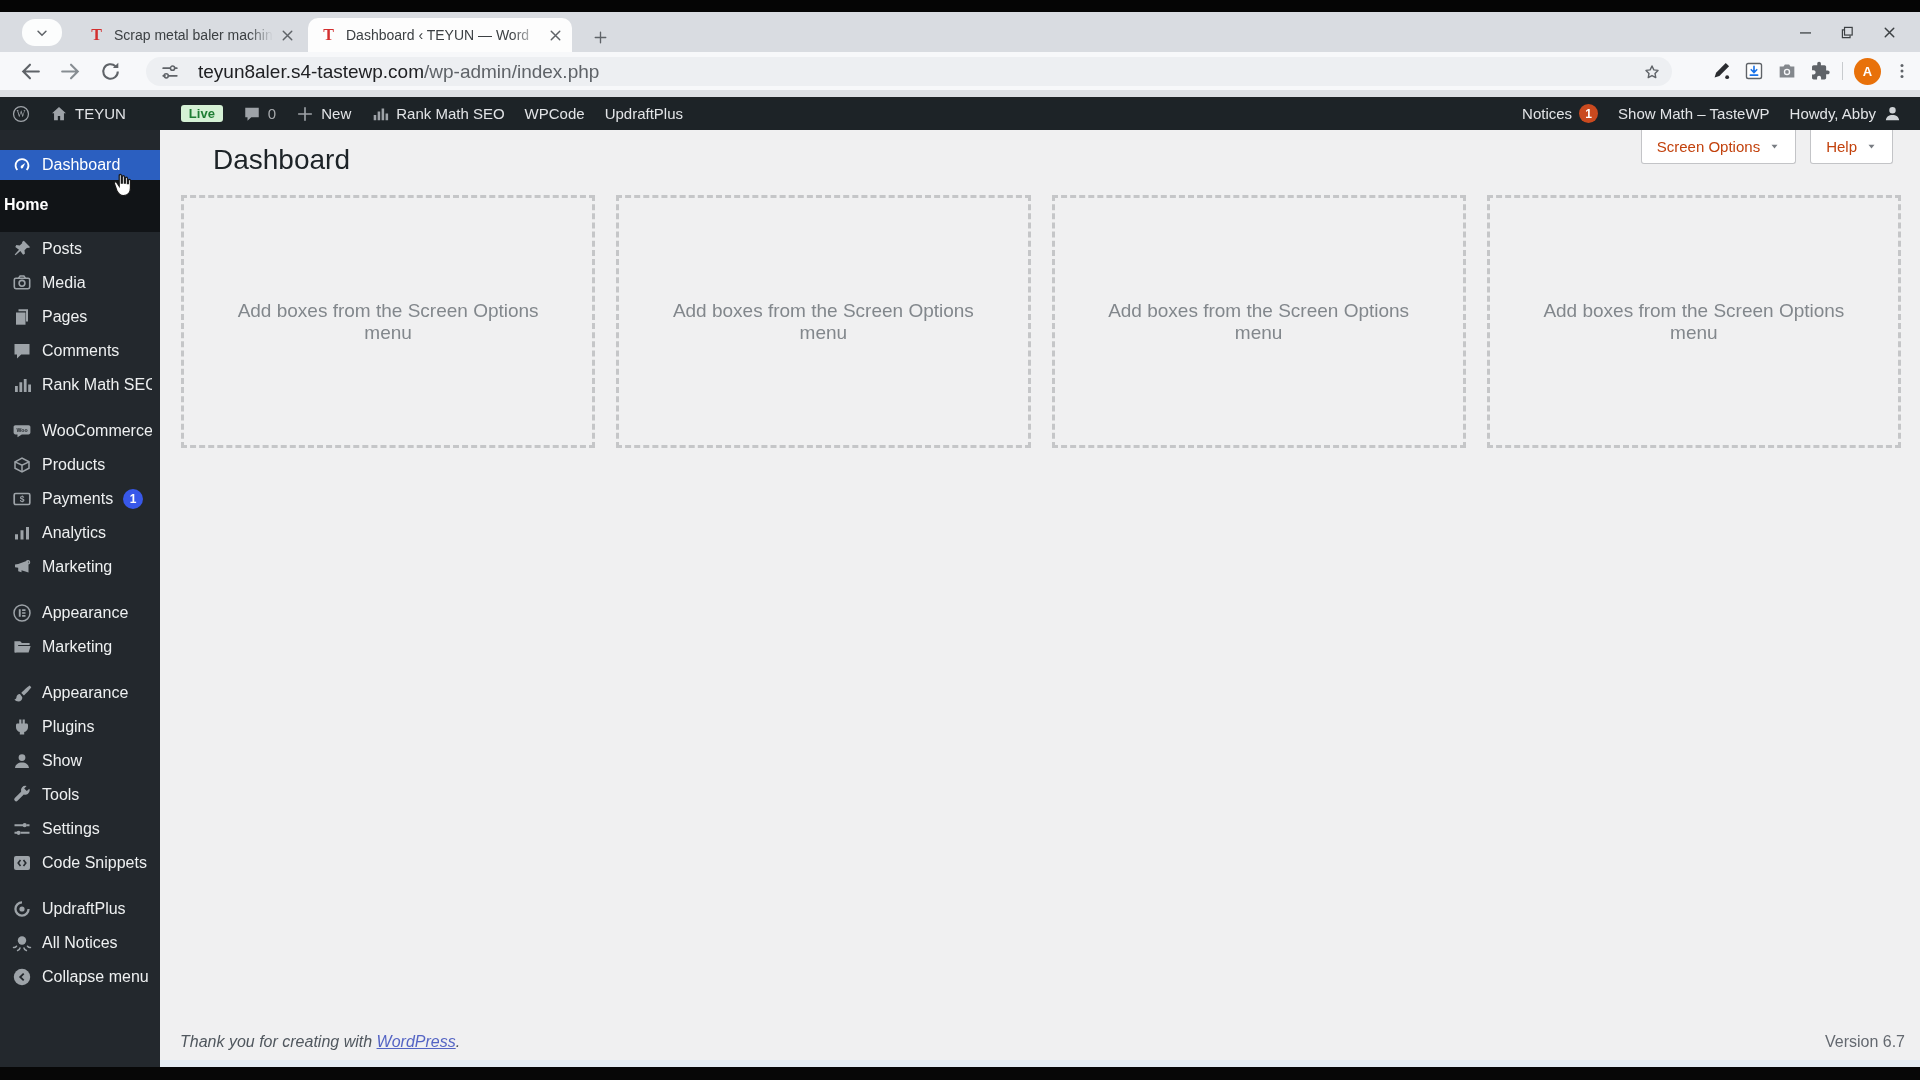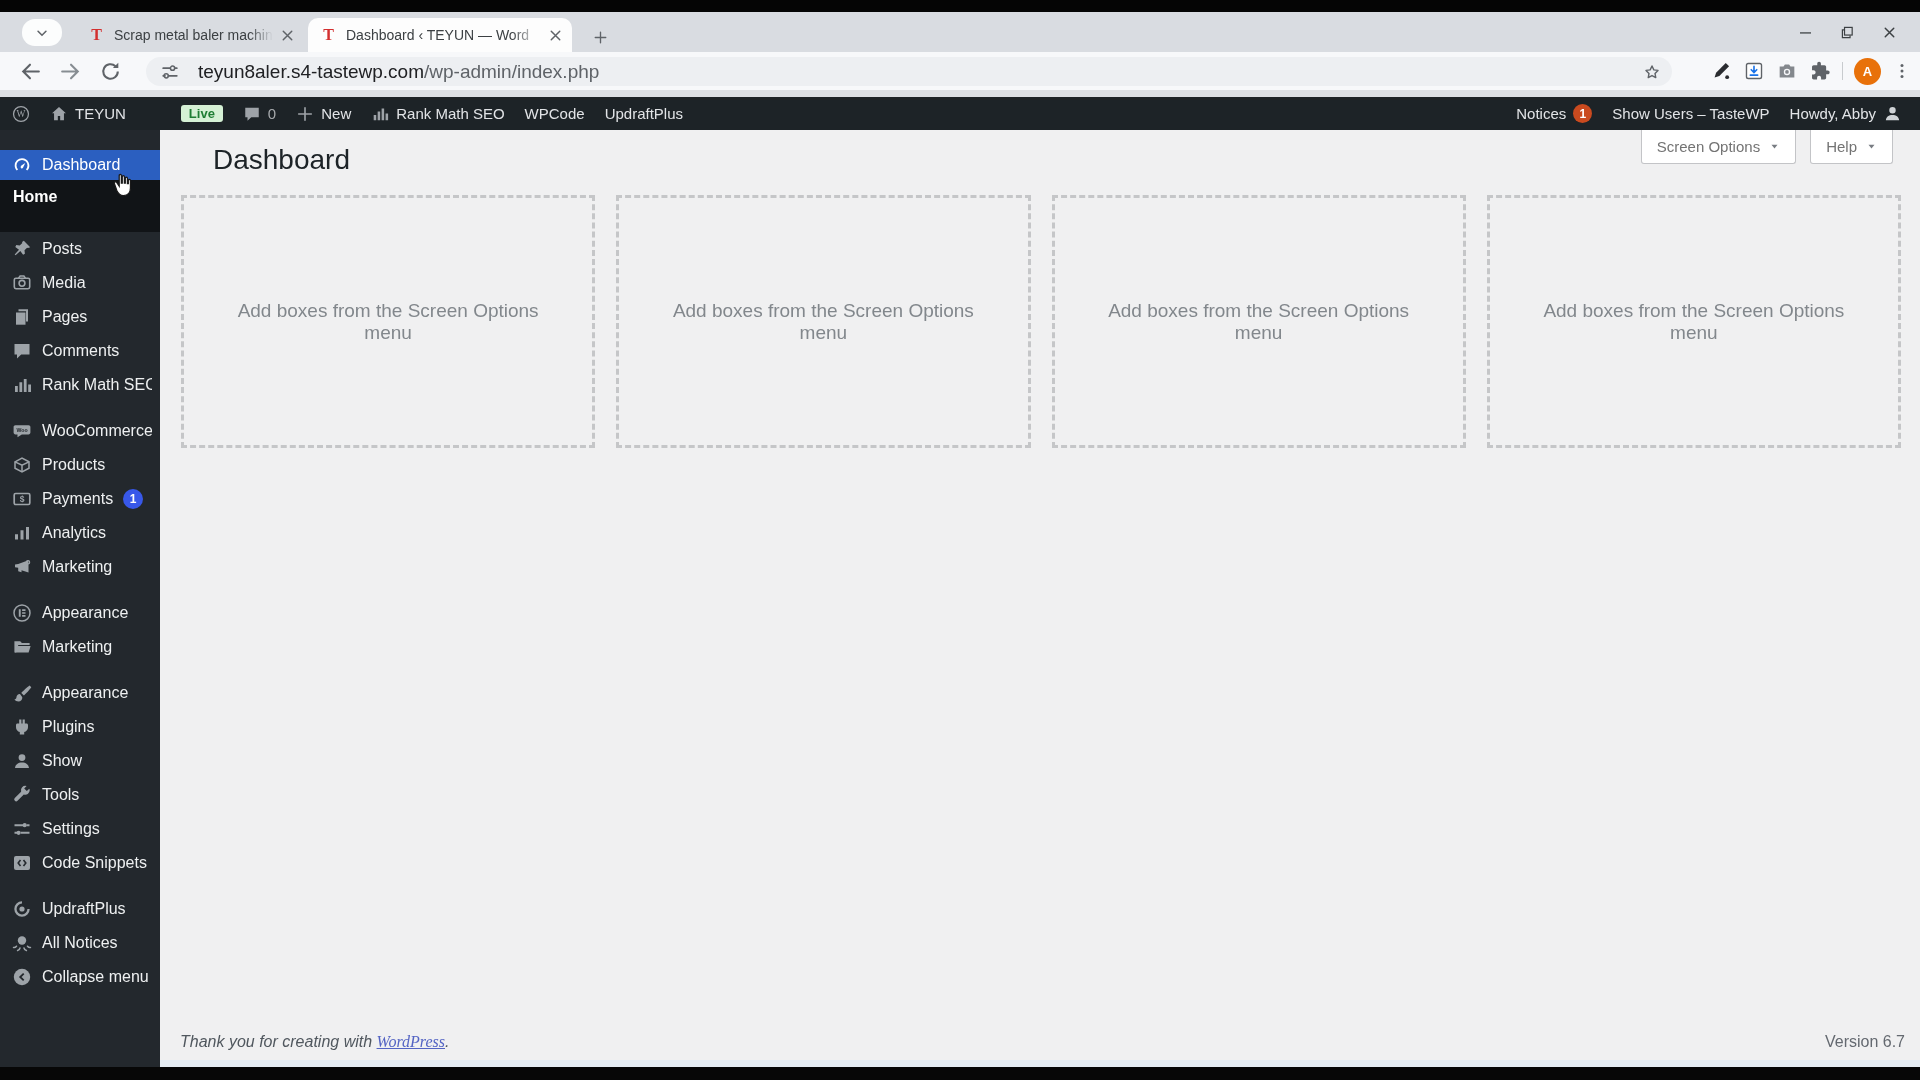--- a/index.html
+++ b/index.html
@@ -69,38 +69,38 @@
     color:#eef0f1; font-size:16px; }
   #menu { padding-top:20px; }
   .menu-item { position:relative; height:34px; display:flex; align-items:center; padding:0 8px 0 12px; gap:10px; }
   .menu-item .mi { width:20px; height:20px; color:#9da3a8; flex:0 0 auto; }
   .menu-item .mi-label { white-space:nowrap; overflow:hidden; }
   .menu-item.active { background:var(--accent-blue,#2b5fc0); color:#fff; height:30px; }
   .menu-item.active .mi { color:#fff; }
   .menu-item.active::after { content:""; position:absolute; right:-8px; top:50%; margin-top:-8px;
     border-left:8px solid var(--accent-blue,#2b5fc0); border-top:8px solid transparent; border-bottom:8px solid transparent; }
   .submenu { background:#111417; padding:8px 0 18px; }
-  .submenu-item { height:26px; display:flex; align-items:flex-start; padding-left:13px; font-weight:700; color:#fff; }
+  .submenu-item { height:26px; display:flex; align-items:flex-end; padding-left:4px; font-weight:700; color:#fff; }
   .menu-sep { height:12px; }
   .count-badge { min-width:20px; height:20px; border-radius:10px; background:var(--badge-blue,#3858e9);
     color:#fff; font-size:12px; font-weight:700; display:flex; align-items:center; justify-content:center; padding:0 5px; }
 
   
   #content { position:absolute; left:160px; top:130px; width:1760px; height:937px; background:#f0f0f1; }
   #page-title { position:absolute; left:53px; top:14px; font-size:28px; font-weight:400; color:#1d2327; }
   #screen-tabs { position:absolute; top:0; right:27px; display:flex; gap:14px; }
   .screen-tab { background:#fff; border:1px solid #c3c4c7; border-top:none; border-radius:0 0 3px 3px;
-    height:34px; padding:0 15px; display:flex; align-items:center; gap:9px; font-size:15px; color:#737373; }
+    height:34px; padding:0 15px; display:flex; align-items:center; gap:9px; font-size:15px; color:#c2410c; }
   .screen-tab .icon { width:11px; height:11px; color:#787c82; }
   #boxes { position:absolute; left:21px; top:65px; width:1720px; height:253px; display:grid;
     grid-template-columns:repeat(4,1fr); gap:21px; }
   .placeholder-box { border:3px dashed #c5c6c8; display:flex; align-items:center; justify-content:center;
     color:#82878c; font-size:19px; text-align:center; padding:0 30px; }
   #footer-left { position:absolute; left:20px; bottom:16px; font-style:italic; font-size:16px; color:#50575e; }
-  #footer-left a { color:var(--footer-link,#5464c4); text-decoration:underline;font-family:Liberation Serif, serif; }
+  #footer-left a { color:var(--footer-link,#5464c4); text-decoration:underline; }
   #footer-version { position:absolute; right:15px; bottom:16px; font-size:16px; color:#646970; }
   #bottom-strip { position:absolute; left:0; bottom:0; width:100%; height:7px; background:#e6edf3; }
 
   #bottom-black { position:absolute; left:0; top:1067px; width:1920px; height:13px; background:#070707; }
 
   
   #cursor { position:absolute; left:110px; top:172px; width:26px; height:28px; z-index:60; }
 </style>
 </head>
 <body>
@@ -289,21 +289,21 @@
         <div class="ab-item">
           <span>UpdraftPlus</span>
         </div>
       </div>
     <div class="ab-right" id="ab-right">
         <div class="ab-item">
           <span>Notices</span>
           <span class="notice-badge">1</span>
         </div>
         <div class="ab-item">
-          <span>Show Users – TasteWP</span>
+          <span>Show Math – TasteWP</span>
         </div>
         <div class="ab-item">
           <span>Howdy, Abby</span>
           <span class="icon" style="width: 19px; height: 19px; color: rgb(207, 211, 214);">
             <svg viewBox="0 0 20 20">
               <path fill="currentColor" d="M10 3.2a3.4 3.4 0 1 1 0 6.8 3.4 3.4 0 0 1 0-6.8zM3 17c.4-3.4 3.2-5.4 7-5.4s6.6 2 7 5.4z"></path>
             </svg>
           </span>
         </div>
       </div>

